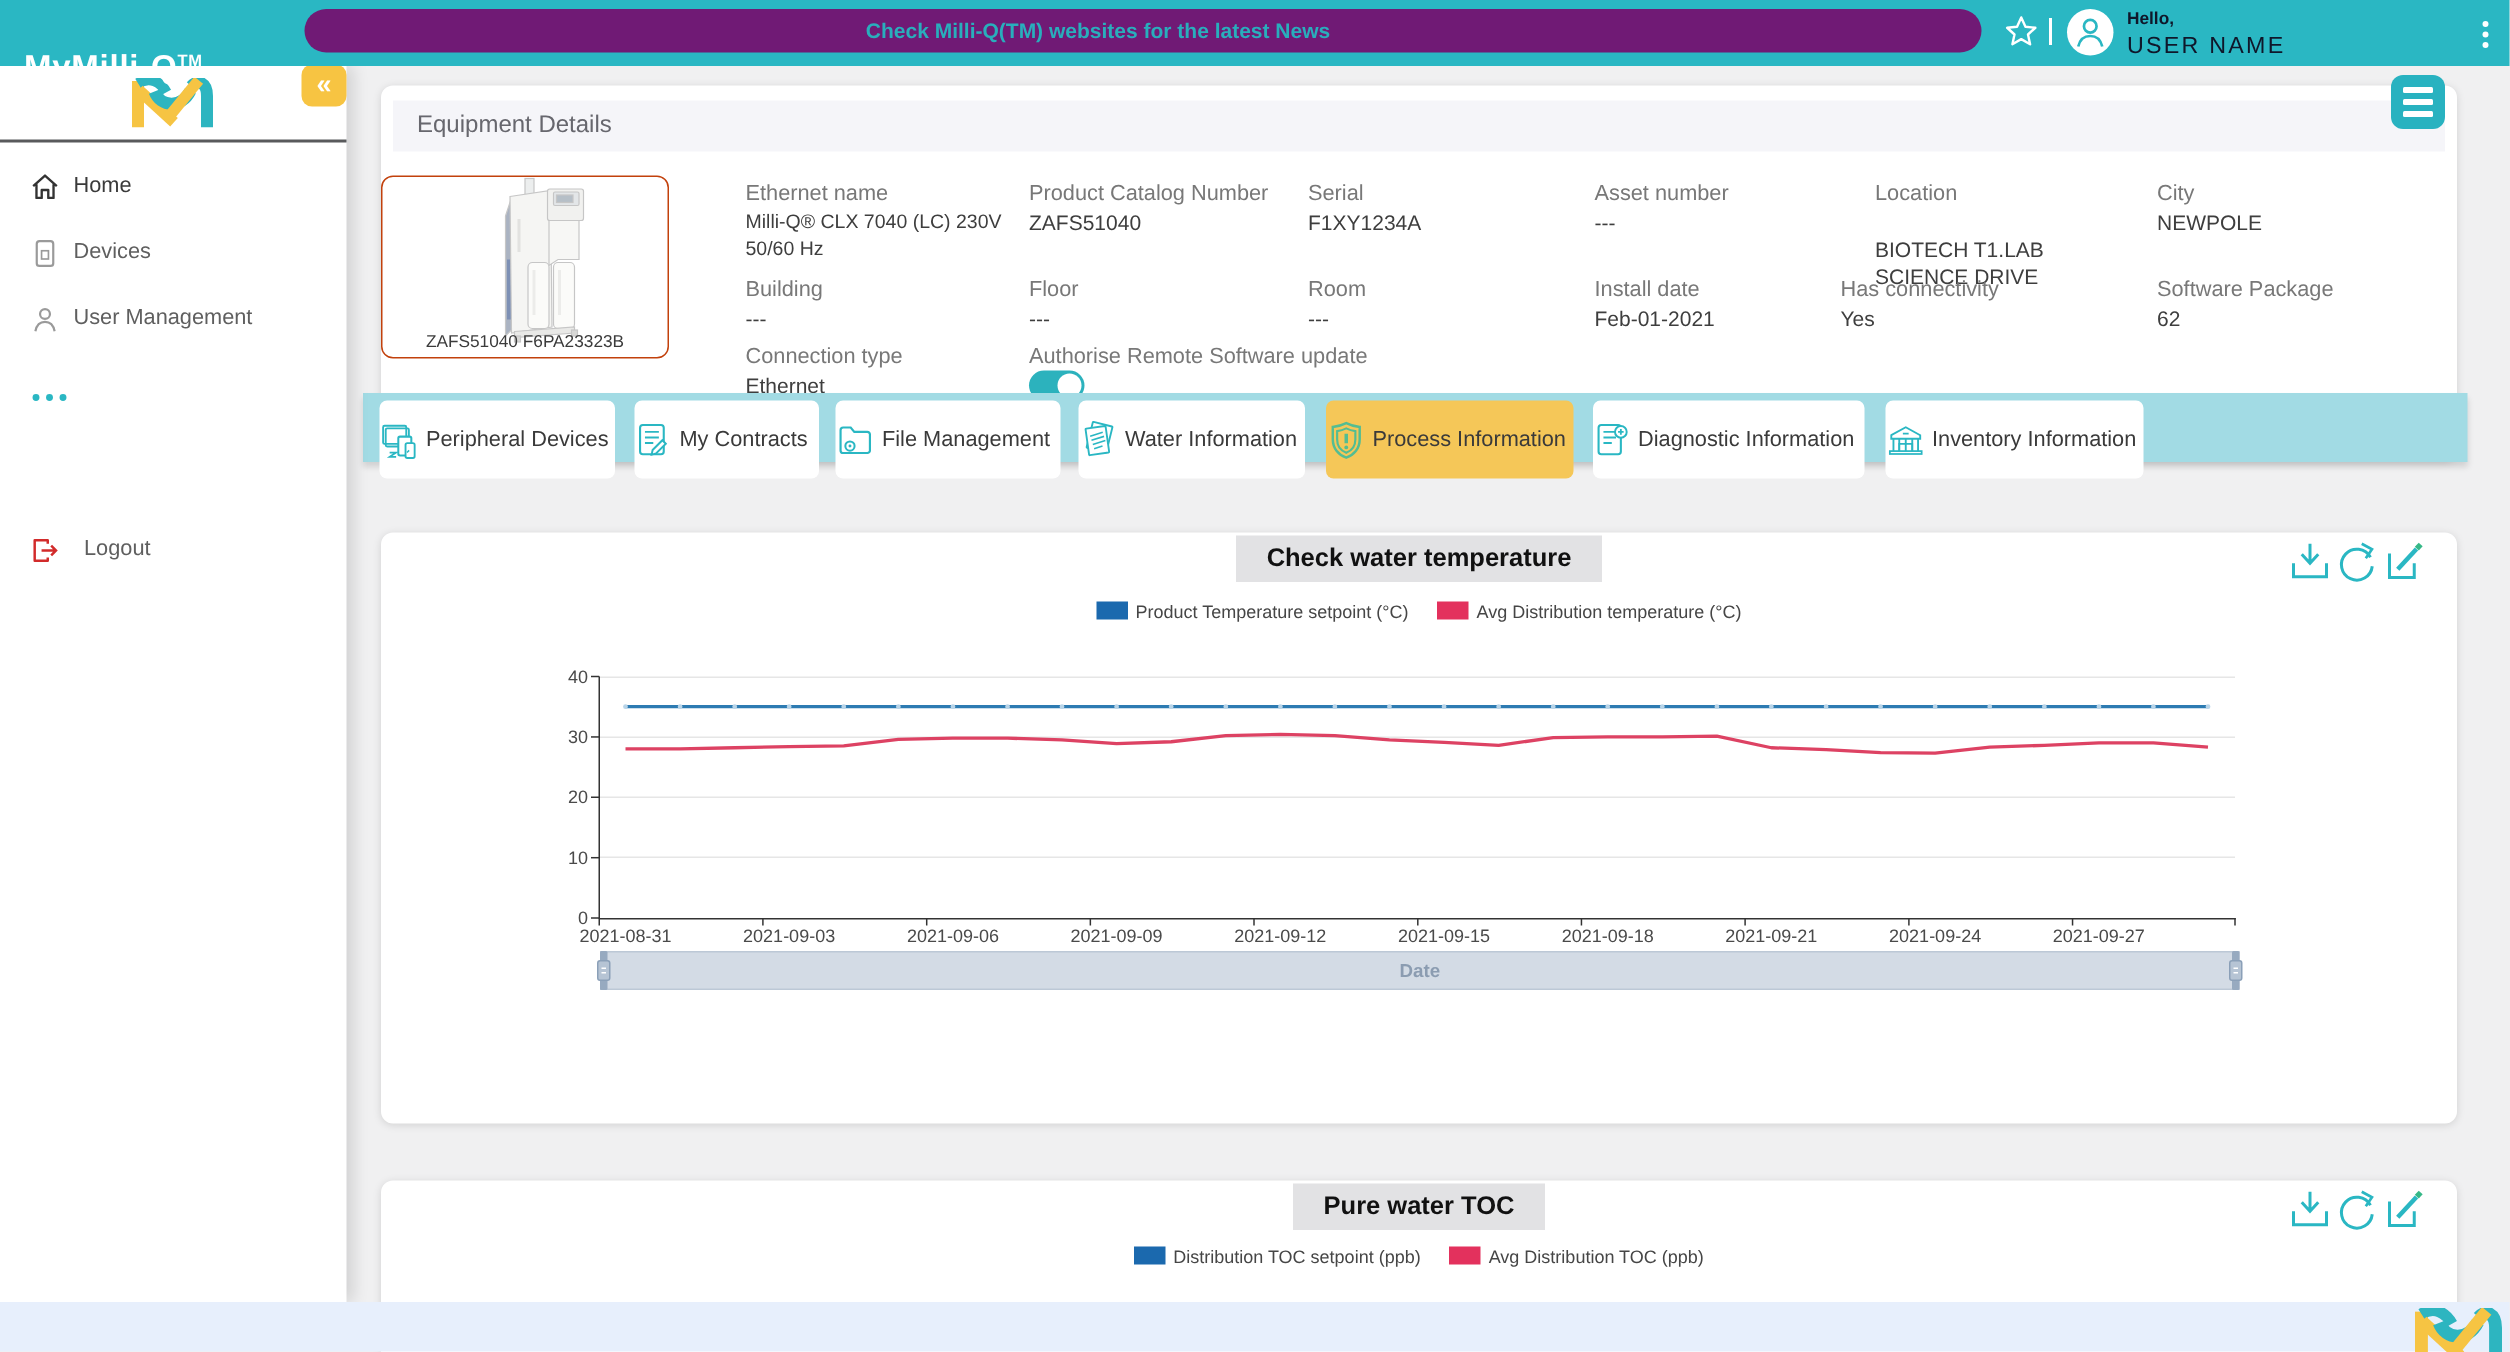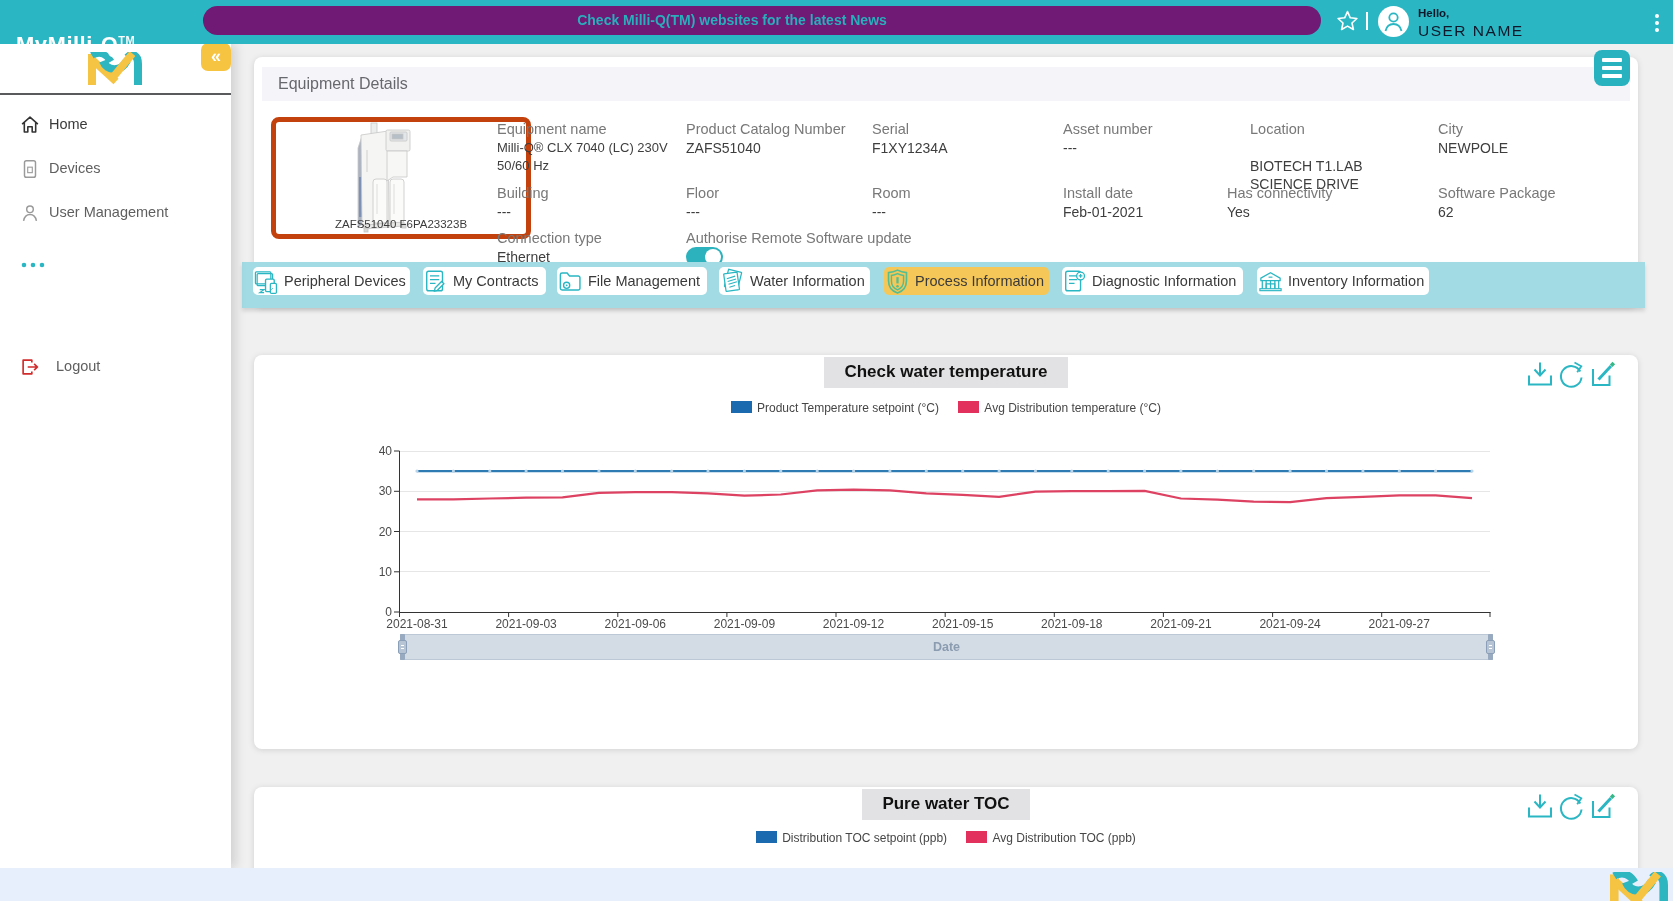--- a/index.html
+++ b/index.html
@@ -31,32 +31,32 @@
 
 #content { position:absolute; left:231px; top:44px; width:1442px; height:824px; }
 .card { position:absolute; background:#fff; border-radius:8px; box-shadow:0 1px 6px rgba(0,0,0,0.13); }
 
 
 #equip { left:23px; top:13px; width:1384px; height:250px; }
 #equiphead { position:absolute; left:8px; top:10px; width:1368px; height:34px; background:#f5f5f9; color:#67676e; font-size:16px; line-height:34px; padding-left:16px; }
 #hambtn2 { position:absolute; left:1340px; top:-7px; width:36px; height:36px; background:#28b2c0; border-radius:8px; }
 #hambtn2 i { display:block; width:20px; height:3.5px; background:#fff; margin:4.5px 8px; border-radius:1px; }
 #hambtn2 i:first-child { margin-top:8px; }
-#photobox { position:absolute; left:17px; top:60px; width:260px; height:122px; border:5px solid #c2410c; border-radius:8px; }
+#photobox { position:absolute; left:0; top:60px; width:192px; height:122px; border:1px solid #c2410c; border-radius:8px; }
 #photobox .cap { position:absolute; left:0; bottom:4px; width:100%; text-align:center; font-size:11.5px; color:#3b3b3b; }
 .flabel { font-size:14.5px; color:#787878; }
 .fval { font-size:14px; color:#3e3e3e; line-height:18px; }
 .fcell { position:absolute; }
 
 #toggle { position:absolute; left:432px; top:190px; width:37px; height:20px; background:#2cb2bd; border-radius:10px; }
 #toggle i { position:absolute; right:2px; top:2px; width:16px; height:16px; background:#fff; border-radius:50%; }
 
 
 #tabstrip { position:absolute; left:11px; top:218px; width:1403px; height:46px; background:#a2dbe4; z-index:5; box-shadow:0 3px 4px rgba(0,0,0,0.13); }
-.tab { position:absolute; top:5px; height:28px; background:#fff; border-radius:5px; display:flex; align-items:center; padding-left:0; font-size:14.5px; color:#3a3a3a; gap:4px; white-space:nowrap; }
+.tab { position:absolute; top:5px; height:52px; background:#fff; border-radius:5px; display:flex; align-items:center; padding-left:0; font-size:14.5px; color:#3a3a3a; gap:4px; white-space:nowrap; }
 .tab.active { background:#f5c758; }
 
 
 #chart1 { left:23px; top:311px; width:1384px; height:394px; }
 #chart2 { left:23px; top:743px; width:1384px; height:140px; }
 .ctitle { position:absolute; top:2px; left:0; width:100%; text-align:center; }
 .ctitle span { display:inline-block; background:#e2e2e4; color:#111; font-size:17px; font-weight:bold; padding:5px 20px 6px; }
 .cicons { position:absolute; right:20px; top:6px; }
 .legend { position:absolute; top:46px; left:0; width:100%; text-align:center; font-size:12px; color:#464646; }
 .legend .sw { display:inline-block; width:21px; height:12px; vertical-align:-1px; margin-right:5px; }
@@ -177,21 +177,21 @@
           <path d="M100 62 h2 v30 h-2 z M117 62 h2 v30 h-2 z" fill="#ececea" stroke="none"></path>
           <path d="M88 103 l40 -3 v4 l-40 3 z" fill="#e9e9e7"></path>
           <rect x="88" y="106" width="4" height="4" fill="#d8d8d6"></rect>
           <rect x="126" y="102" width="4" height="4" fill="#d8d8d6"></rect>
         </g>
       </svg>
       <div class="cap">ZAFS51040 F6PA23323B</div>
     </div>
 
     <div class="fcell" style="left:243px; top:64px; width:176px;">
-        <div class="flabel">Equipment name</div>
+        <div class="flabel">Ethernet name</div>
         <div class="fval" style="margin-top:2px; font-size:13px; white-space:nowrap;">Milli-Q® CLX 7040 (LC) 230V<br>50/60 Hz</div>
       </div>
     <div class="fcell" style="left:432px; top:64px; width:175px;">
         <div class="flabel">Product Catalog Number</div>
         <div class="fval" style="margin-top:2px;">ZAFS51040</div>
       </div>
     <div class="fcell" style="left:618px; top:64px; width:160px;">
         <div class="flabel">Serial</div>
         <div class="fval" style="margin-top:2px;">F1XY1234A</div>
       </div>

